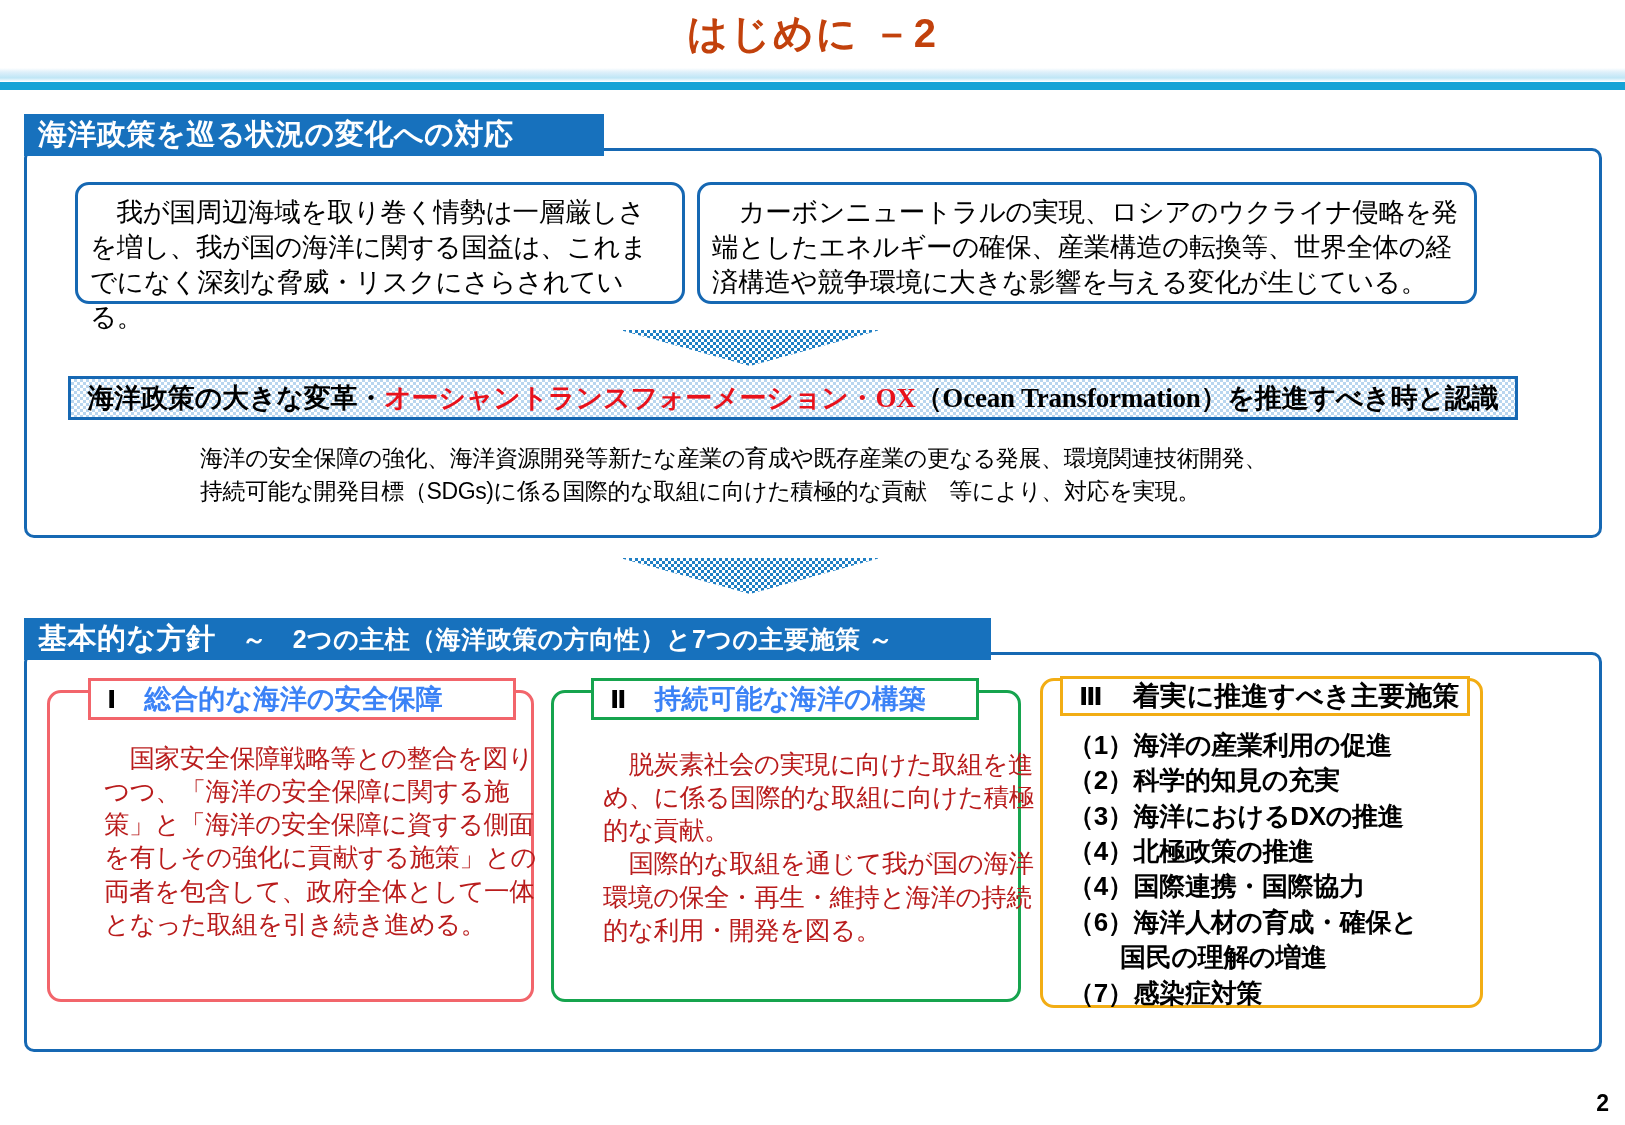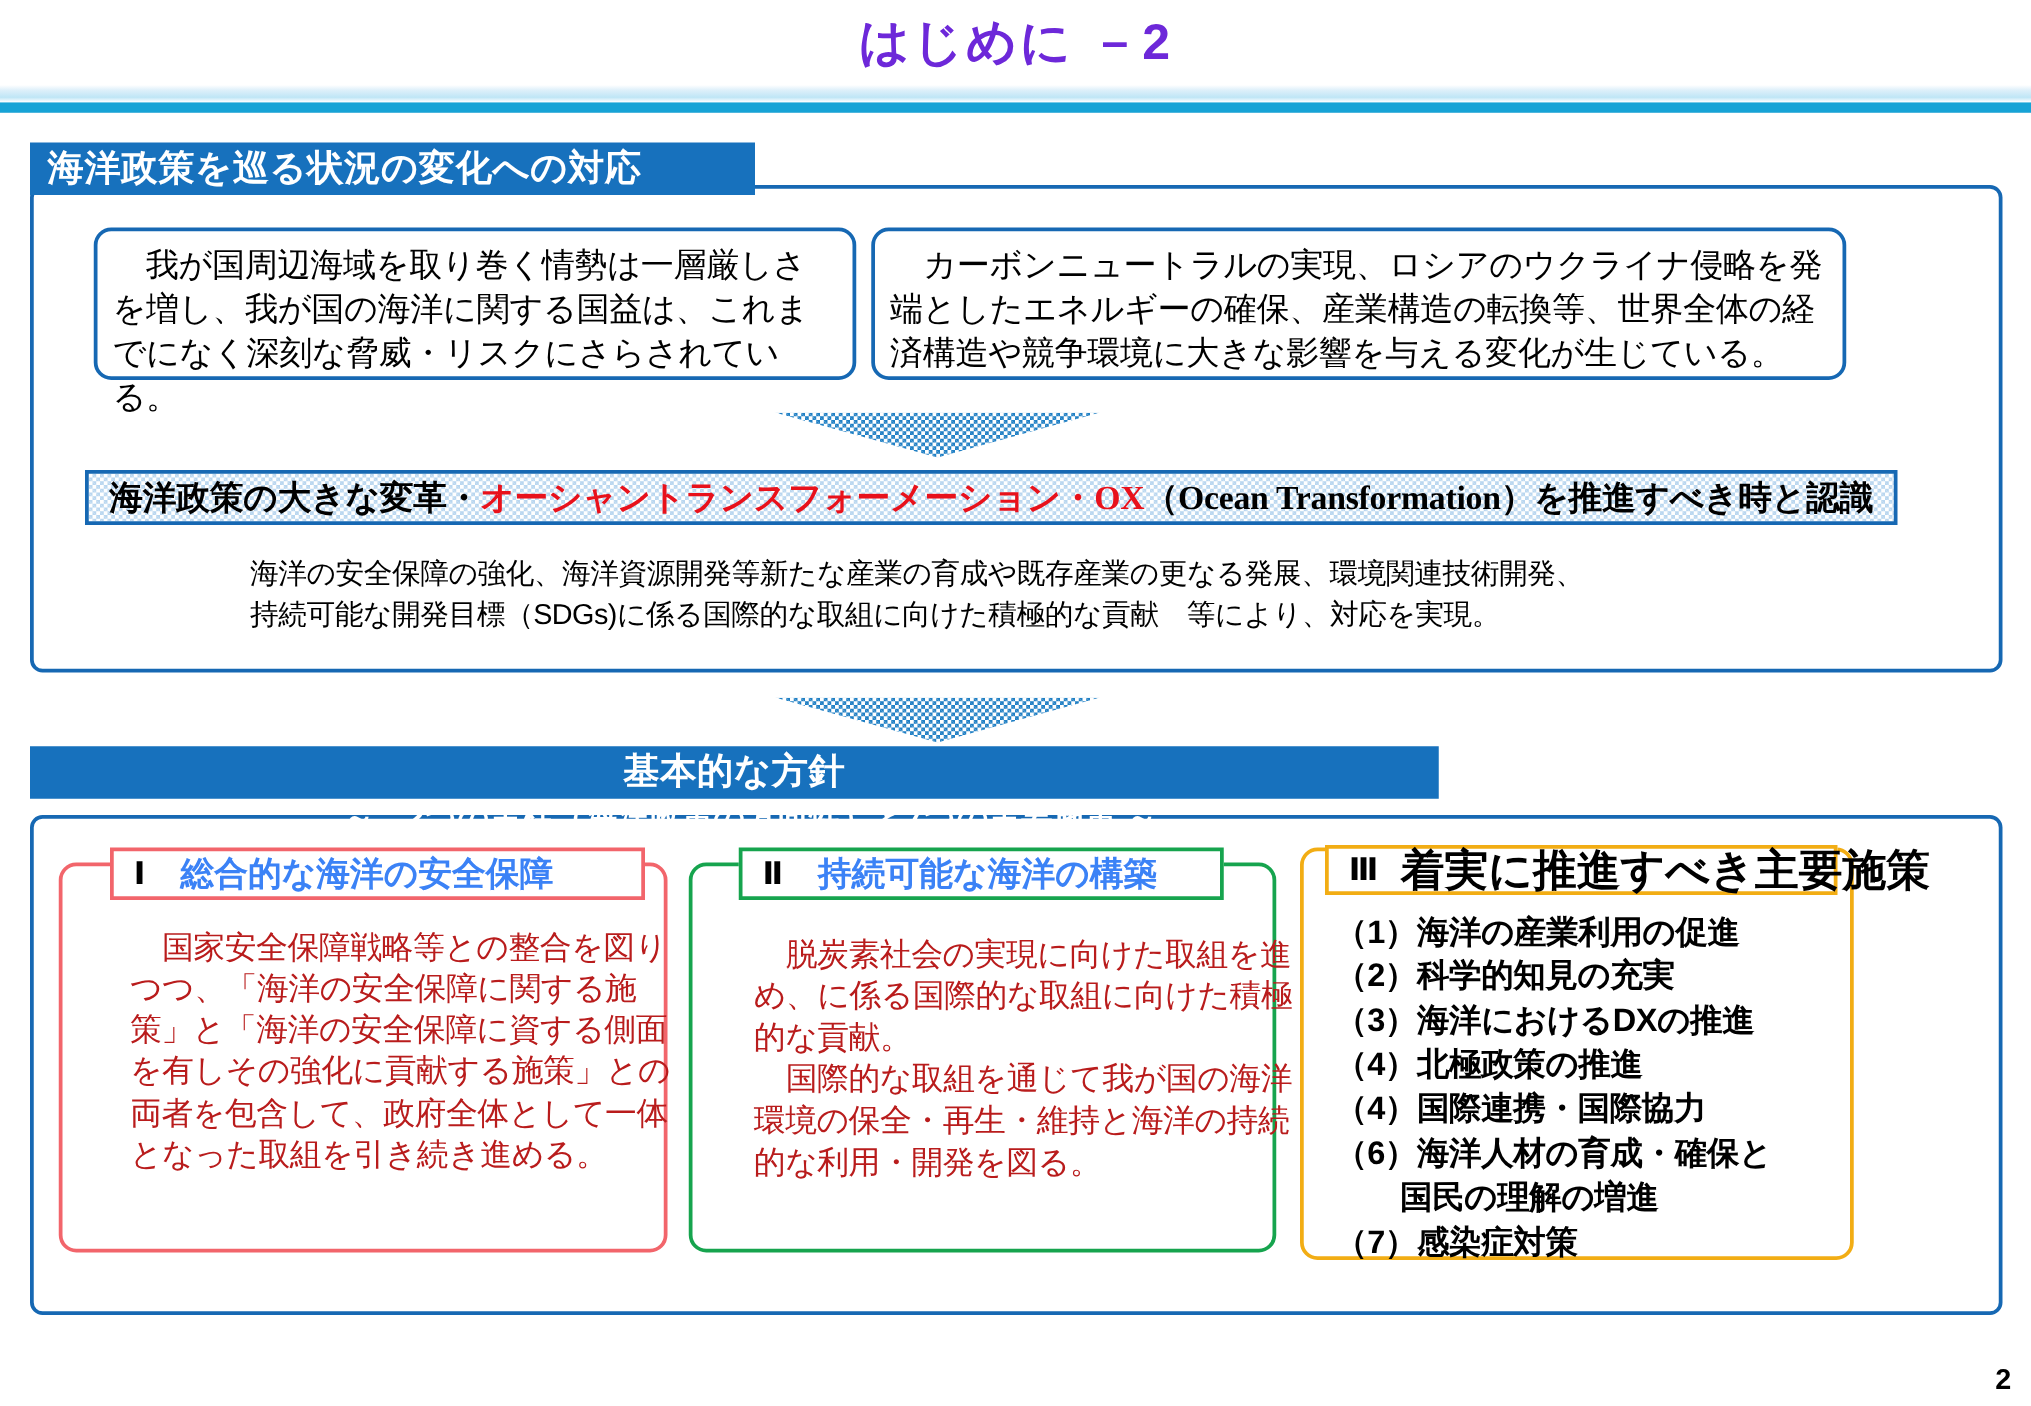--- a/index.html
+++ b/index.html
@@ -7,21 +7,21 @@
     width:1625px;height:1125px;
     background:#ffffff;
     font-family:"Liberation Sans","DejaVu Sans",sans-serif;
     position:relative;overflow:hidden;
   }
 
   
   #slide-title{
     position:absolute;left:0;top:6px;width:1625px;
     text-align:center;
-    color:#6d28d9;
+    color:#c2410c;
     font-size:40px;font-weight:bold;
     letter-spacing:2px;
   }
   #title-rule{
     position:absolute;left:0;top:68px;width:1625px;height:22px;
     background:linear-gradient(to bottom,#ffffff 0%,#dff0fa 18%,#bfe6f6 45%,#ffffff 62%,#14a4d8 72%,#0f93c8 100%);
   }
   #title-rule-line{
     position:absolute;left:0;top:82px;width:1625px;height:8px;
     background:#16a3d6;
@@ -105,21 +105,21 @@
 
   #ox-note{
     position:absolute;left:200px;top:442px;width:1240px;
     font-size:23px;line-height:1.42;color:#000000;
     letter-spacing:-0.4px;
   }
   #ox-note div{white-space:nowrap;}
 
   
   #section2{left:24px;top:652px;width:1578px;height:400px;}
-  #section2-tab{left:24px;top:597px;width:1127px;height:42px;flex-direction:column;}
+  #section2-tab{left:24px;top:618px;width:967px;height:42px;}
 
   .pillar{
     position:absolute;
     border-radius:14px;
     box-sizing:border-box;
     background:#ffffff;
   }
   #pillar1{left:47px;top:690px;width:487px;height:312px;border:3px solid #f2656b;}
   #pillar2{left:551px;top:690px;width:470px;height:312px;border:3px solid #16a44e;}
   #pillar3{left:1040px;top:678px;width:443px;height:330px;border:3px solid #f2ad14;}
@@ -132,21 +132,21 @@
     padding-left:16px;
     white-space:nowrap;
     font-weight:bold;
   }
   #pillar1-head{left:88px;top:678px;width:428px;height:42px;border:3px solid #f2656b;}
   #pillar2-head{left:591px;top:678px;width:388px;height:42px;border:3px solid #16a44e;}
   #pillar3-head{left:1060px;top:676px;width:410px;height:40px;border:3px solid #f2ad14;}
 
   .roman{color:#000000;font-size:25px;font-weight:bold;}
   .pillar-title-red{color:#3b82f6;font-size:27px;font-weight:bold;margin-left:28px;}
-  .pillar-title-black{color:#000000;font-size:35px;font-weight:bold;margin-left:18px;}
+  .pillar-title-black{color:#000000;font-size:27px;font-weight:bold;margin-left:30px;}
 
   .pillar-body{
     position:absolute;
     font-size:25.5px;
     line-height:1.3;
     color:#b91c1c;
     letter-spacing:-0.4px;
     margin-left:36px;
   }
   #pillar1-body{left:68px;top:742px;width:452px;}

